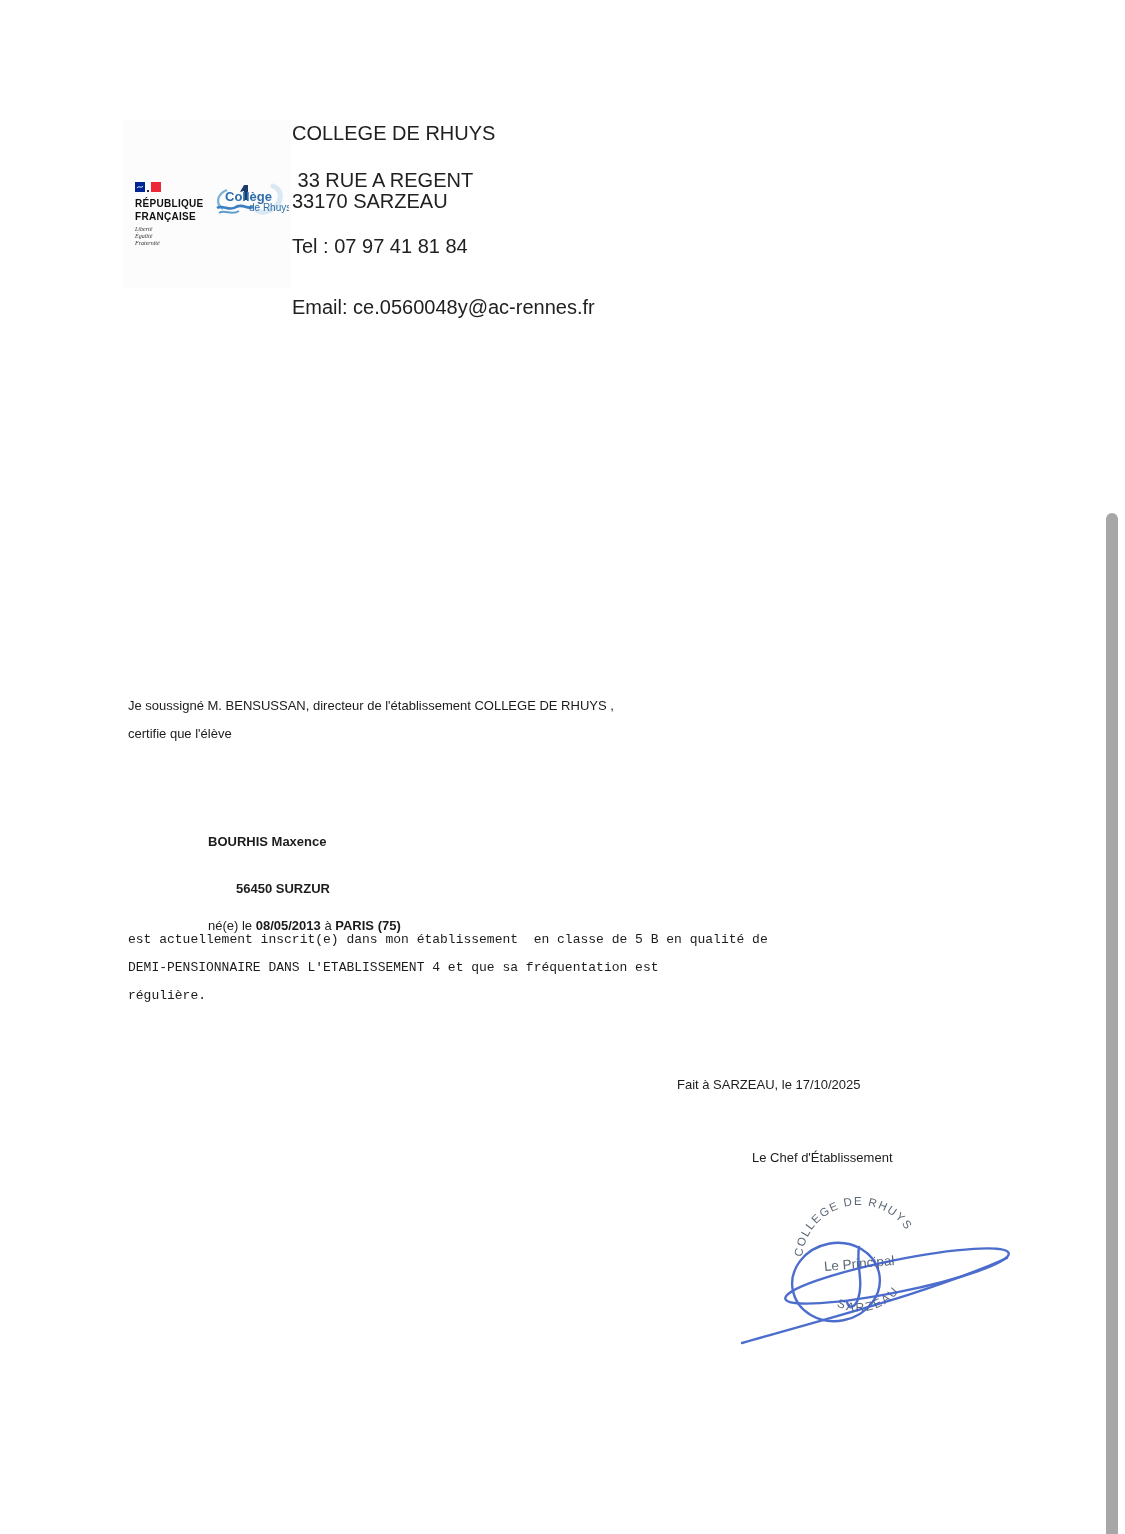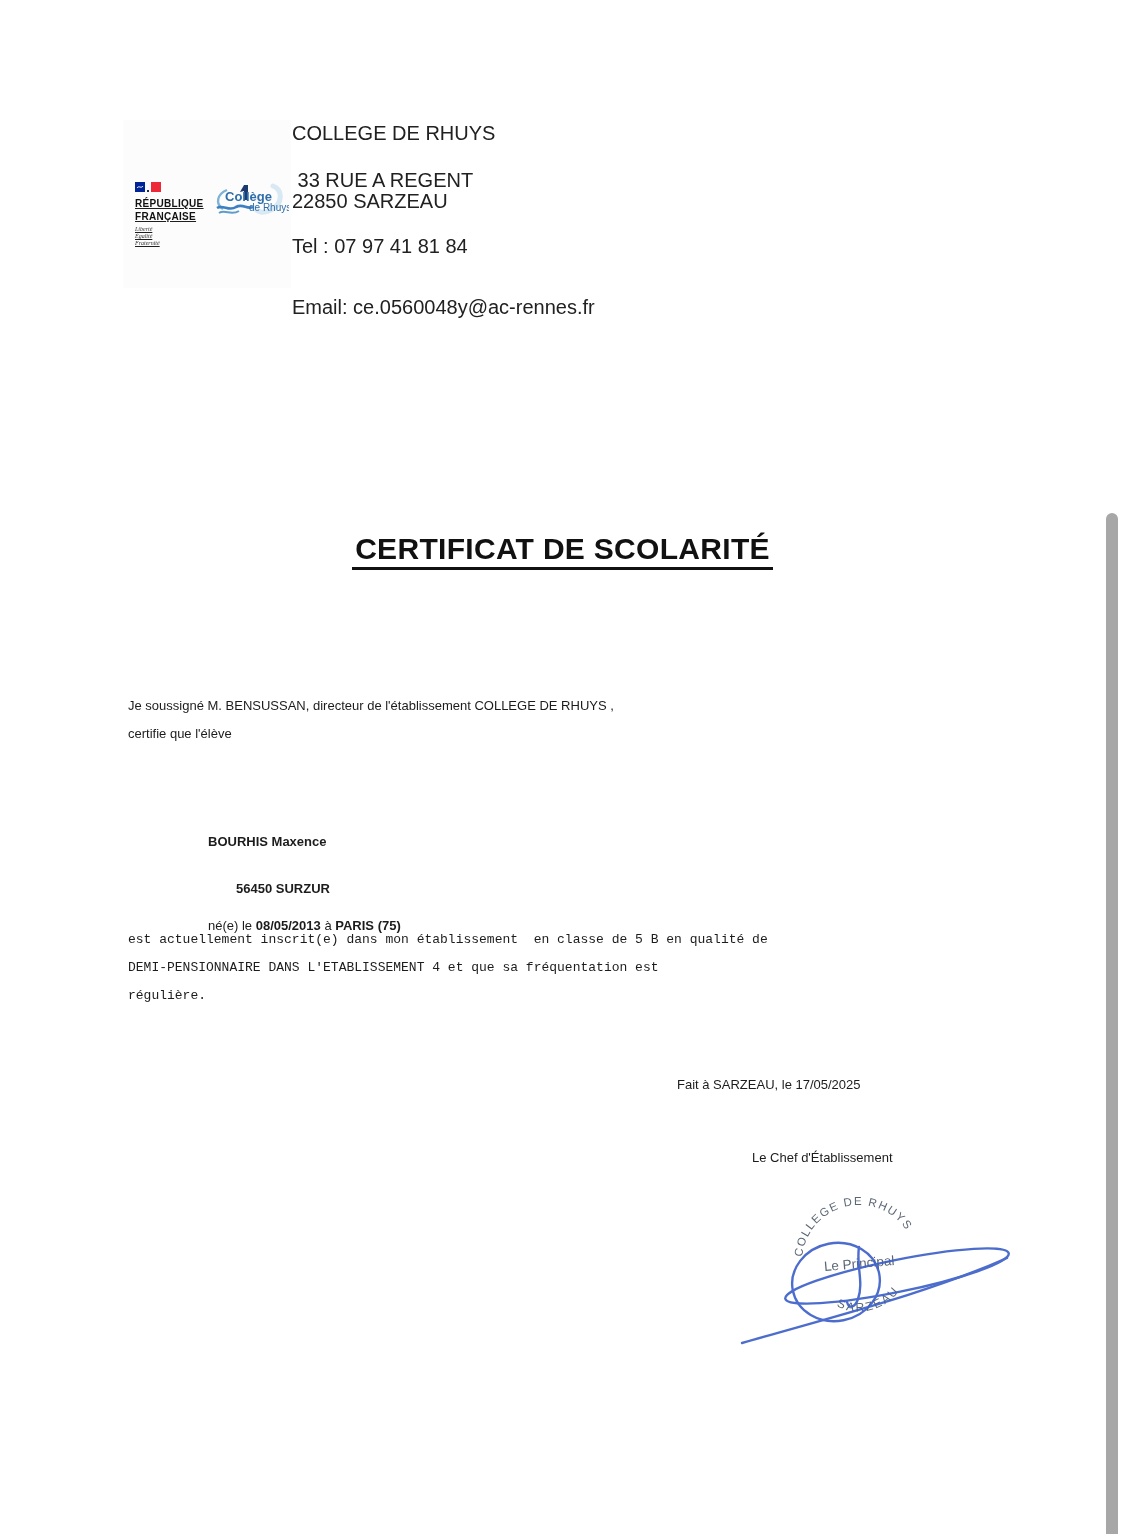--- a/index.html
+++ b/index.html
@@ -4,21 +4,21 @@
 <style>
   html,body{margin:0;padding:0;background:#ffffff;}
   .page{
     position:relative;width:1125px;height:1534px;background:#ffffff;
     font-family:"Liberation Sans",sans-serif;color:#1f1f1f;overflow:hidden;
   }
   .abs{position:absolute;}
   
   .hdr-line{font-size:20px;line-height:22px;white-space:pre-wrap;color:#212121;}
   .logo-box{left:123px;top:120px;width:168px;height:168px;background:#fcfcfc;}
-  .rf-logo{left:135px;top:178px;width:70px;text-decoration:underline;}
+  .rf-logo{left:135px;top:178px;width:70px;}
   .rf-name{font-size:10px;font-weight:bold;line-height:11px;color:#111;letter-spacing:.3px;margin-top:2px;}
   .rf-motto{font-size:6px;line-height:7px;font-style:italic;font-family:"Liberation Serif",serif;color:#333;margin-top:4px;}
   
   .title-wrap{left:0;top:532px;width:1125px;text-align:center;}
   .title{display:inline-block;font-size:30px;font-weight:bold;color:#111;
          border-bottom:3px solid #111;padding:0 3px 1px 3px;letter-spacing:.3px;}
   
   .body-text{font-size:13px;line-height:28px;white-space:pre-wrap;color:#1c1c1c;}
   .b{font-weight:bold;}
   
@@ -56,43 +56,40 @@
       <path d="M6 33 C12 29,18 36,26 31" stroke="#5e9ccb" stroke-width="2" fill="none"></path>
       <rect x="31" y="5" width="4" height="15" fill="#1d3a6e"></rect>
       <path d="M31 5 L27 12 L31 11 Z" fill="#1d3a6e"></path>
       <text x="12" y="21" font-family="Liberation Sans, sans-serif" font-size="13" font-weight="bold" fill="#2e6da8">Collège</text>
       <text x="36" y="31" font-family="Liberation Sans, sans-serif" font-size="10" fill="#2e6da8">de Rhuys</text>
     </svg>
   </div>
 
   <div class="abs hdr-line" style="left:292px;top:122px;">COLLEGE DE RHUYS</div>
   <div class="abs hdr-line" style="left:292px;top:169px;"> 33 RUE A REGENT</div>
-  <div class="abs hdr-line" style="left:292px;top:190px;">22850 SARZEAU</div>
+  <div class="abs hdr-line" style="left:292px;top:190px;">33170 SARZEAU</div>
   <div class="abs hdr-line" style="left:292px;top:235px;">Tel : 07 97 41 81 84</div>
   <div class="abs hdr-line" style="left:292px;top:256px;margin-top:40px;">Email: ce.0560048y@ac-rennes.fr</div>
 
-  <div class="abs title-wrap">
-    <span class="title">CERTIFICAT DE SCOLARITÉ</span>
-  </div>
 
   <div class="abs body-text" style="left:128px;top:692px;width:900px;">Je soussigné M. BENSUSSAN, directeur de l'établissement COLLEGE DE RHUYS ,
 certifie que l'élève</div>
 
   <div class="abs body-text" style="left:208px;top:772px;width:700px;">
     <div class="b">BOURHIS Maxence</div>
     <div><span>né(e) le </span><span class="b">08/05/2013</span><span> à </span><span class="b">PARIS (75)</span></div>
   </div>
 
   <div class="abs body-text b" style="left:236px;top:875px;">56450 SURZUR</div>
 
   <div class="abs body-text" style="left:128px;top:926px;width:900px;font-family:Liberation Mono, monospace;">est actuellement inscrit(e) dans mon établissement  en classe de 5 B en qualité de
 DEMI-PENSIONNAIRE DANS L'ETABLISSEMENT 4 et que sa fréquentation est
 régulière.</div>
 
-  <div class="abs body-text" style="left:677px;top:1071px;">Fait à SARZEAU, le 17/05/2025</div>
+  <div class="abs body-text" style="left:677px;top:1071px;">Fait à SARZEAU, le 17/10/2025</div>
   <div class="abs body-text" style="left:752px;top:1144px;">Le Chef d'Établissement</div>
 
   <div class="abs stamp-svg">
     <svg width="320" height="170" viewBox="718 1190 320 170">
       <defs>
         <path id="arcTop" d="M 806 1283 A 57 57 0 1 1 912 1283"></path>
         <path id="arcBottom" d="M 818 1290 A 50 50 0 0 0 900 1290"></path>
       </defs>
 
       <g fill="#4d5a68" opacity="0.92">

